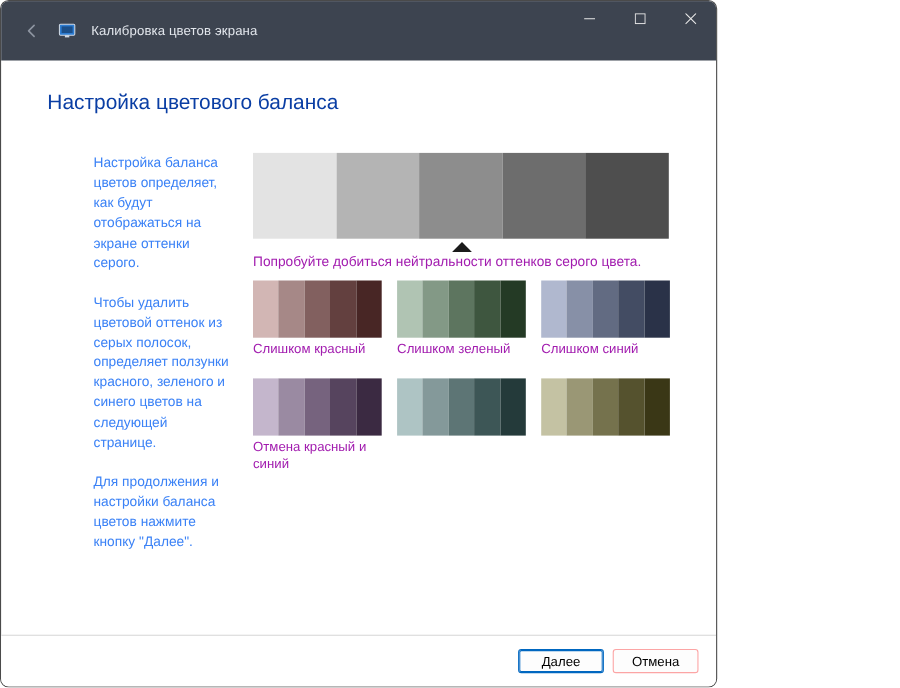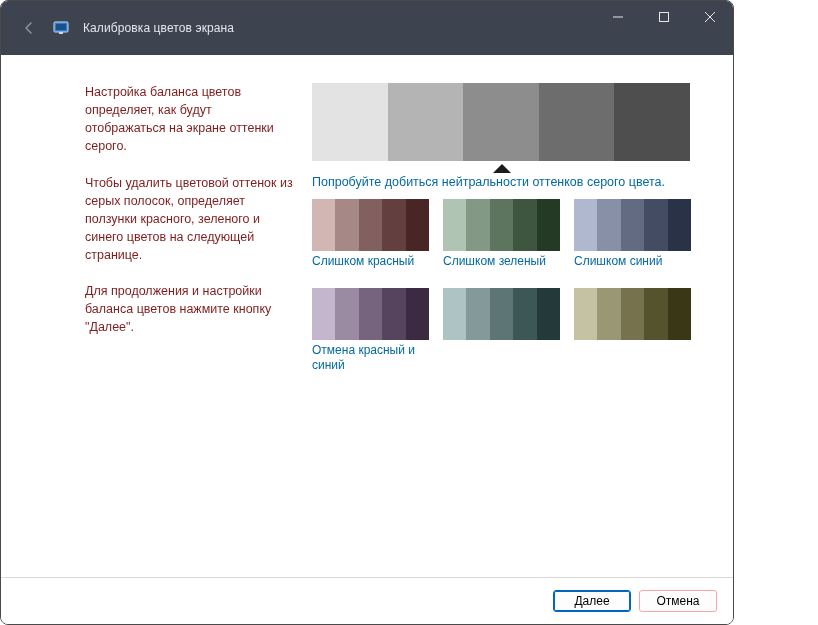--- a/index.html
+++ b/index.html
@@ -6,21 +6,21 @@
     margin: 0;
     padding: 0;
     width: 818px;
     height: 625px;
     font-family: "Segoe UI", Tahoma, sans-serif;
     background: #fff;
     overflow: hidden;
   }
   .window {
     box-sizing: border-box;
-    width: 734px;
+    width: 652px;
     height: 625px;
     border: 1px solid #4a4a4a;
     border-radius: 8px;
     overflow: hidden;
     display: flex;
     flex-direction: column;
     background: #fff;
   }
   
   .titlebar {
@@ -86,31 +86,31 @@
   }
   .body-row {
     display: flex;
     gap: 6px;
   }
   .left-col {
     width: 220px;
     padding-left: 42px;
     font-size: 12.5px;
     line-height: 1.45;
-    color: #7f1d1d;
+    color: #3b82f6;
   }
   .left-col p { margin: 0 0 18px 0; }
   .right-col {
     flex: 1;
     padding-right: 0;
     display: flex;
     flex-direction: column;
     align-items: flex-start;
     font-size: 12.5px;
-    color: #0369a1;
+    color: #a21caf;
     margin-left: 13px;
   }
   
   .big-bar {
     width: 378px;
     height: 78px;
     display: flex;
     margin-left: 0;
   }
   .big-bar span { flex:1; }
@@ -217,20 +217,21 @@
       </div>
       <div class="win-btn close">
         <svg width="10" height="10" viewBox="0 0 10 10">
             <path d="M0 0 L10 10 M10 0 L0 10" stroke="#e8e8e8" stroke-width="1"></path>
           </svg>
       </div>
     </div>
   </div>
 
   <div class="content">
+    <h1 class="page-heading">Настройка цветового баланса</h1>
 
     <div class="body-row">
 
       <div class="left-col">
         <p>Настройка баланса цветов определяет, как будут отображаться на экране оттенки серого.</p>
         <p>Чтобы удалить цветовой оттенок из серых полосок, определяет ползунки красного, зеленого и синего цветов на следующей странице.</p>
         <p>Для продолжения и настройки баланса цветов нажмите кнопку "Далее".</p>
       </div>
 
       <div class="right-col">

